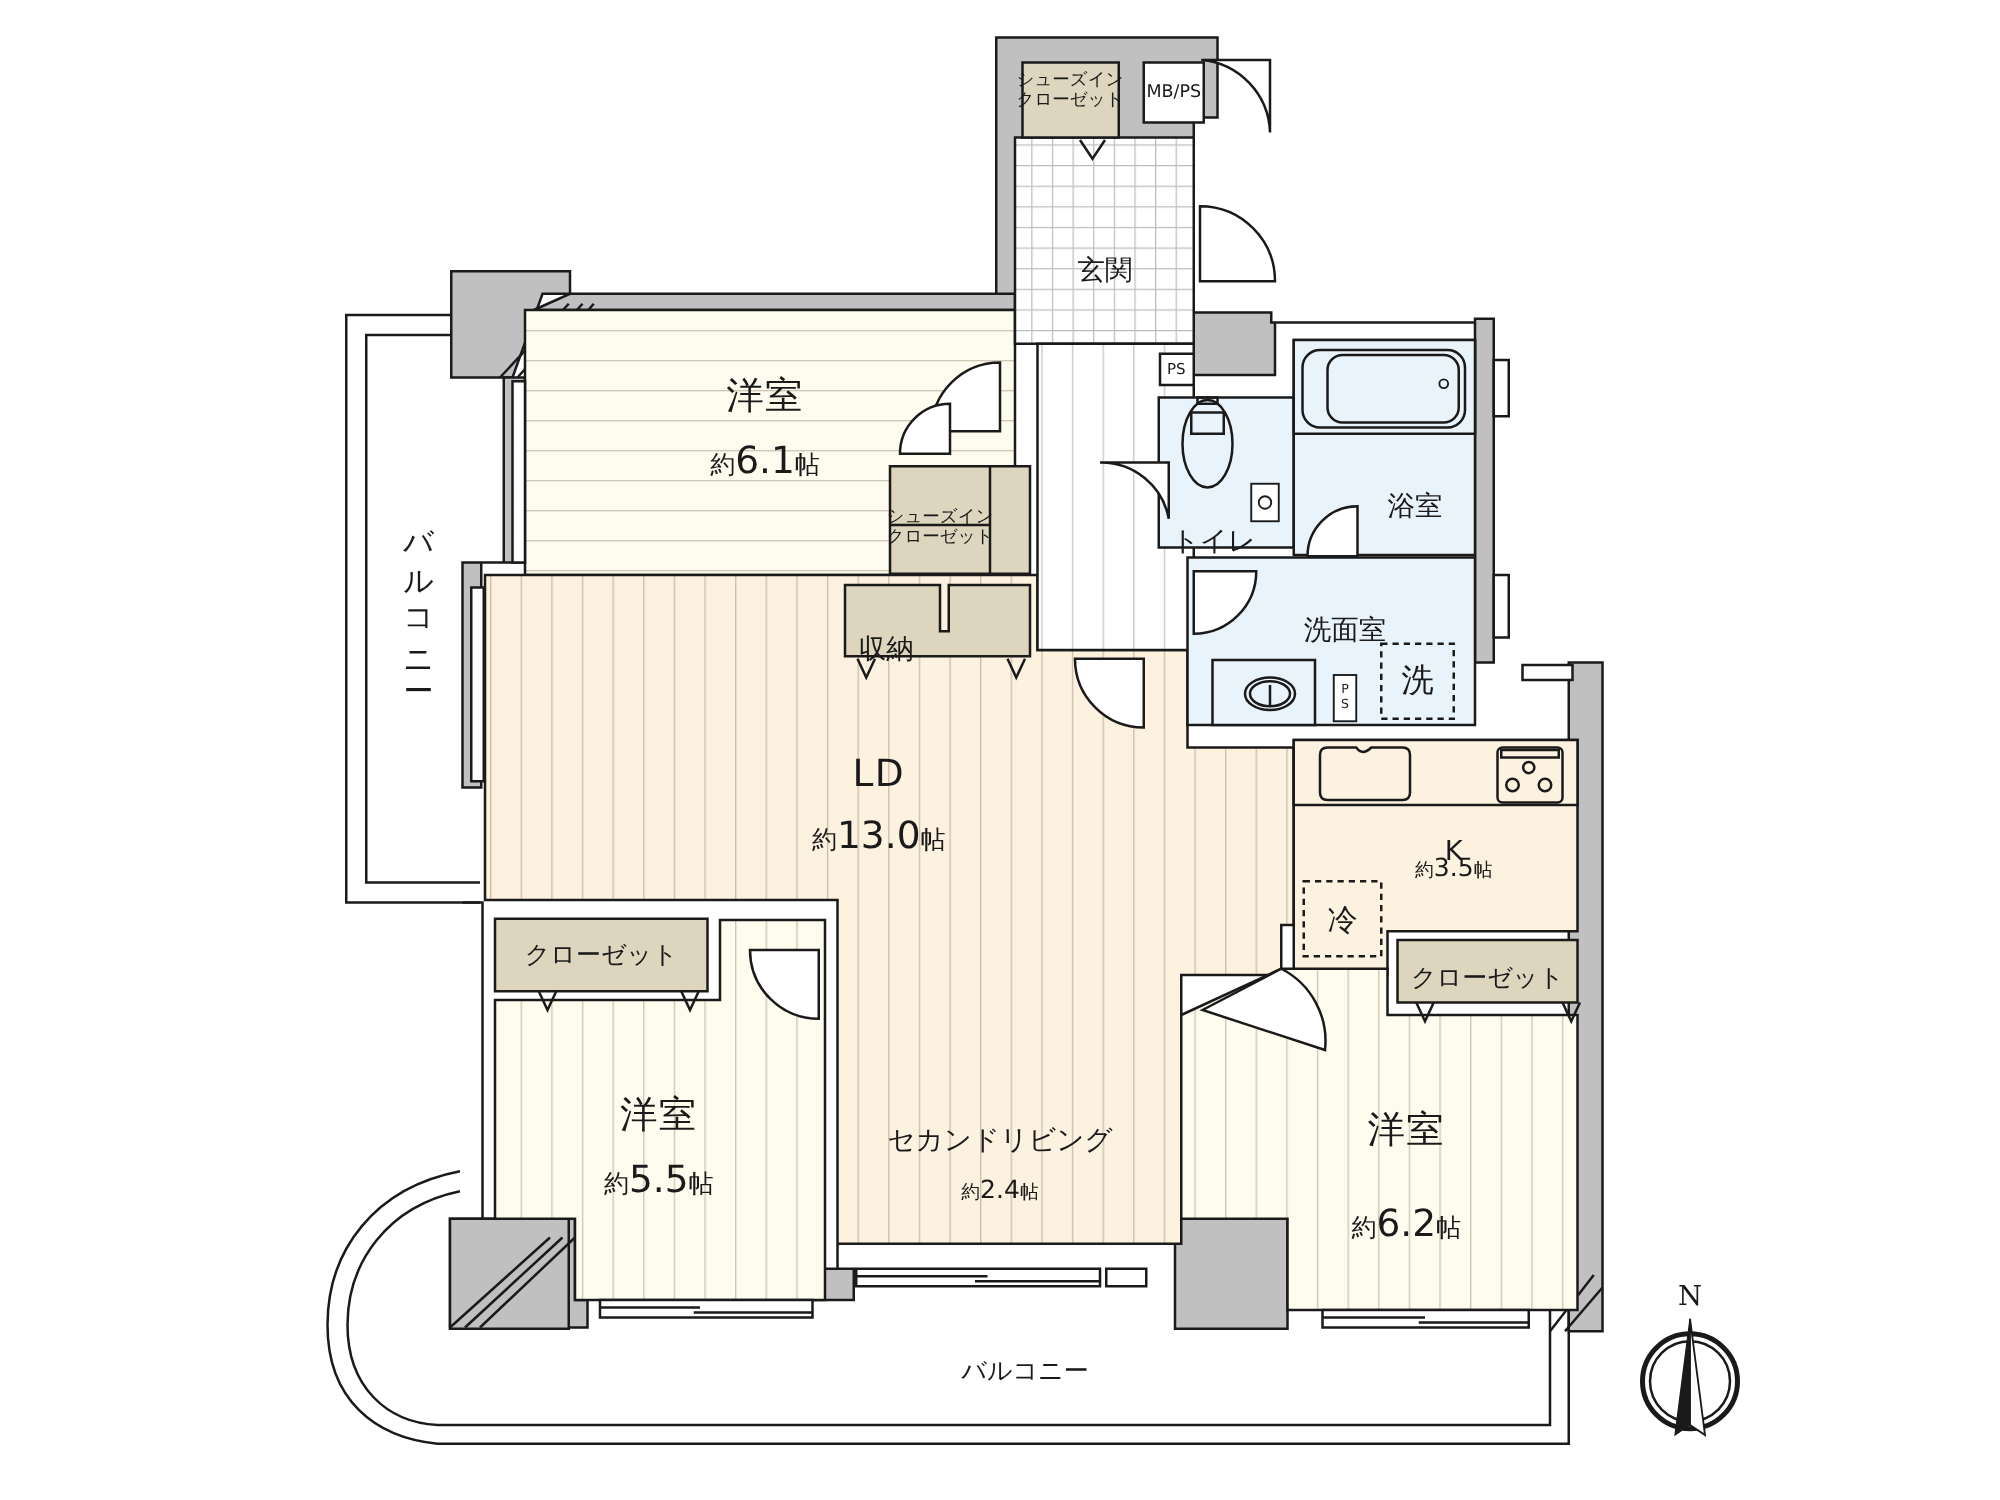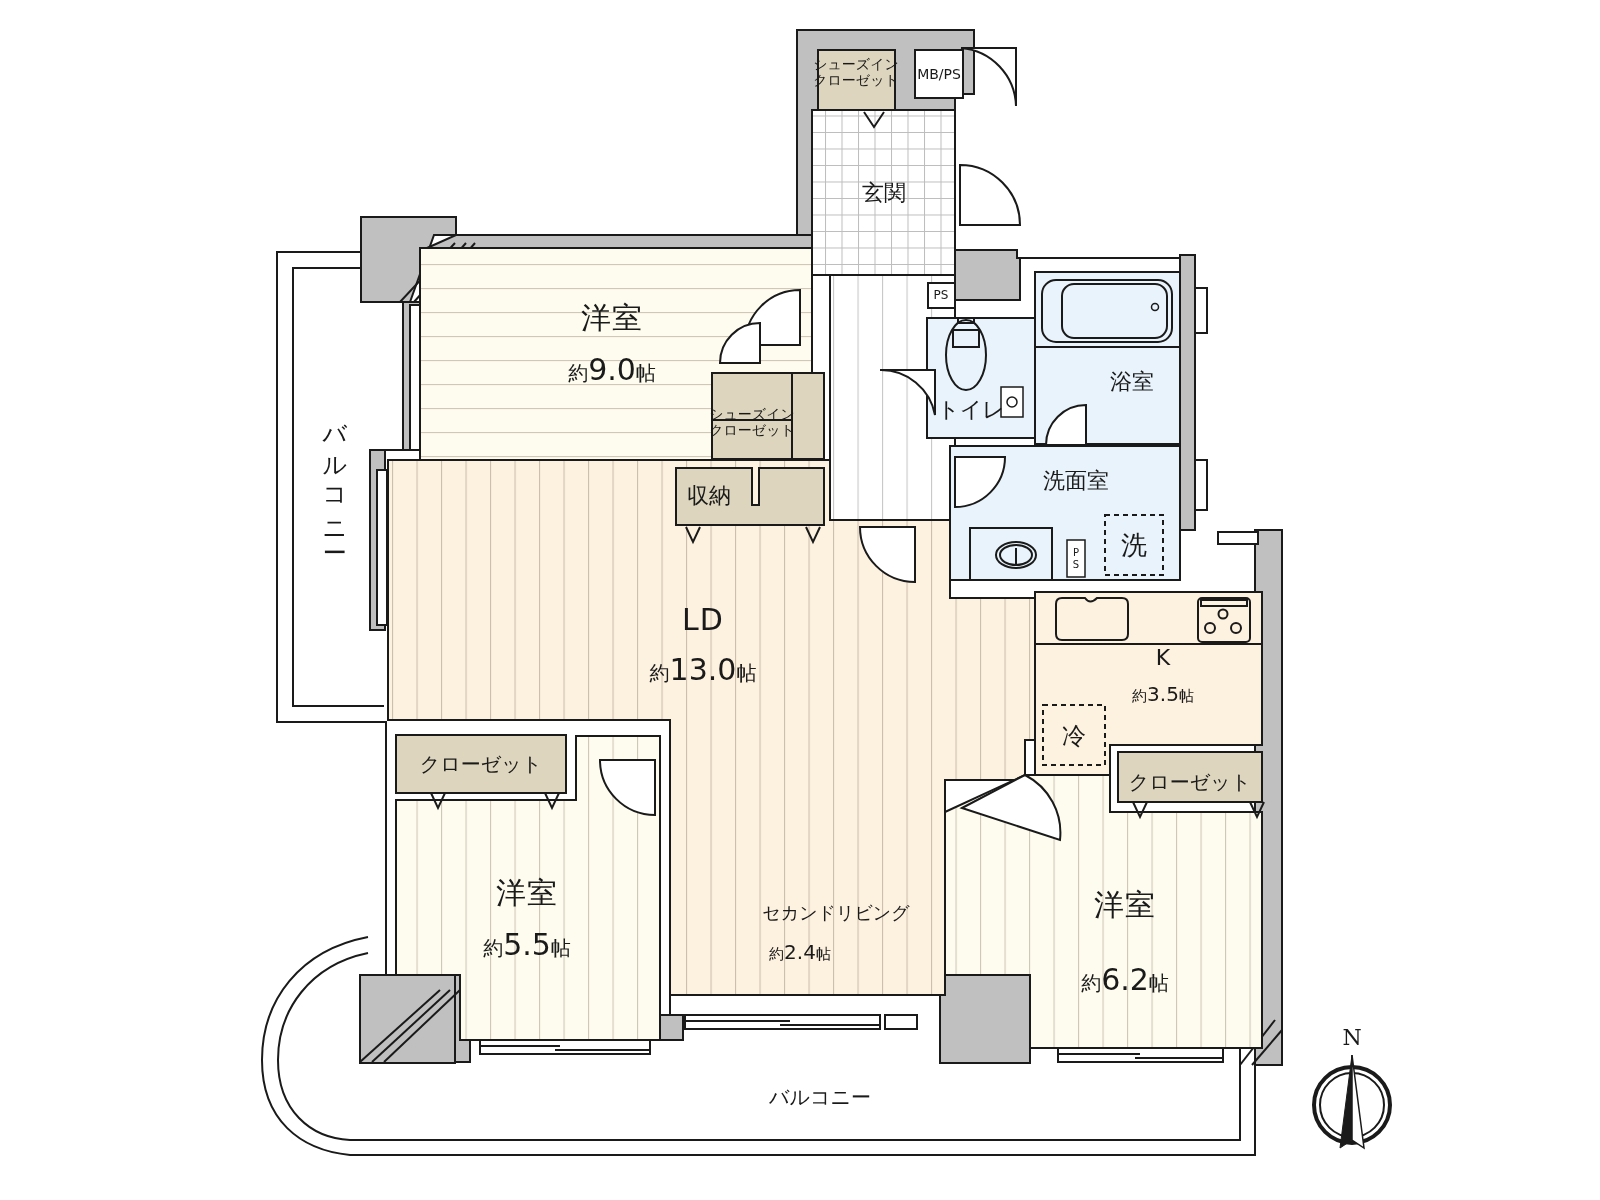--- a/index.html
+++ b/index.html
@@ -5,24 +5,24 @@
     html, body { margin: 0; padding: 0; background: #ffffff; }
     body { width: 1600px; height: 1200px; position: relative; overflow: hidden;
            font-family: "DejaVu Sans", "Liberation Sans", sans-serif; color: #1a1a1a; }
     #plan { position: absolute; left: 0; top: 0; width: 1600px; height: 1200px; }
     .abs { position: absolute; }
     .lbl { position: absolute; white-space: nowrap; text-align: center; transform: translate(-50%, -50%); line-height: 1.15; }
     .room-name { font-size: 30px; letter-spacing: 1px; }
     .room-area { font-size: 20px; }
     .room-area .num { font-size: 30px; font-weight: normal; }
     .room-area .unit { font-size: 20px; }
-    .small-name { font-size: 18px; margin-left: 36px; }
+    .small-name { font-size: 22px; }
     .small-area { font-size: 15px; }
     .small-area .num { font-size: 20px; margin-top: 48px; }
-    .tag { font-size: 22px; }
+    .tag { font-size: 22px; margin-top: 24px; }
     .tiny { font-size: 14px; }
     .vertical { writing-mode: vertical-rl; font-size: 24px; letter-spacing: 6px; }
     .compass-n { font-family: "DejaVu Serif", "Liberation Serif", serif; font-size: 22px; }
   </style>
 </head>
 <body>
 
 <div id="plan">
   <svg class="abs" style="left:0;top:0" width="1600" height="1200" viewBox="0 0 1600 1200">
     <defs>
@@ -200,21 +200,21 @@
     <g stroke="#1a1a1a" fill="none">
       <circle cx="1352" cy="1105" r="38" stroke-width="4"></circle>
       <circle cx="1352" cy="1105" r="32" stroke-width="2"></circle>
       <path d="M1352 1055 L1340 1148 L1352 1140 Z" fill="#1a1a1a" stroke-width="1"></path>
       <path d="M1352 1055 L1364 1148 L1352 1140 Z" fill="#ffffff" stroke-width="1.5"></path>
     </g>
   </svg>
 
   <div class="lbl room-name" style="left:612px;top:318px">洋室</div>
   <div class="lbl room-area" style="left:612px;top:370px">
-    <span>約</span><span class="num">9.0</span><span class="unit">帖</span>
+    <span>約</span><span class="num">6.1</span><span class="unit">帖</span>
   </div>
 
   <div class="lbl room-name" style="left:703px;top:620px">LD</div>
   <div class="lbl room-area" style="left:703px;top:670px">
     <span>約</span><span class="num">13.0</span><span class="unit">帖</span>
   </div>
 
   <div class="lbl room-name" style="left:527px;top:893px">洋室</div>
   <div class="lbl room-area" style="left:527px;top:945px">
     <span>約</span><span class="num">5.5</span><span class="unit">帖</span>

